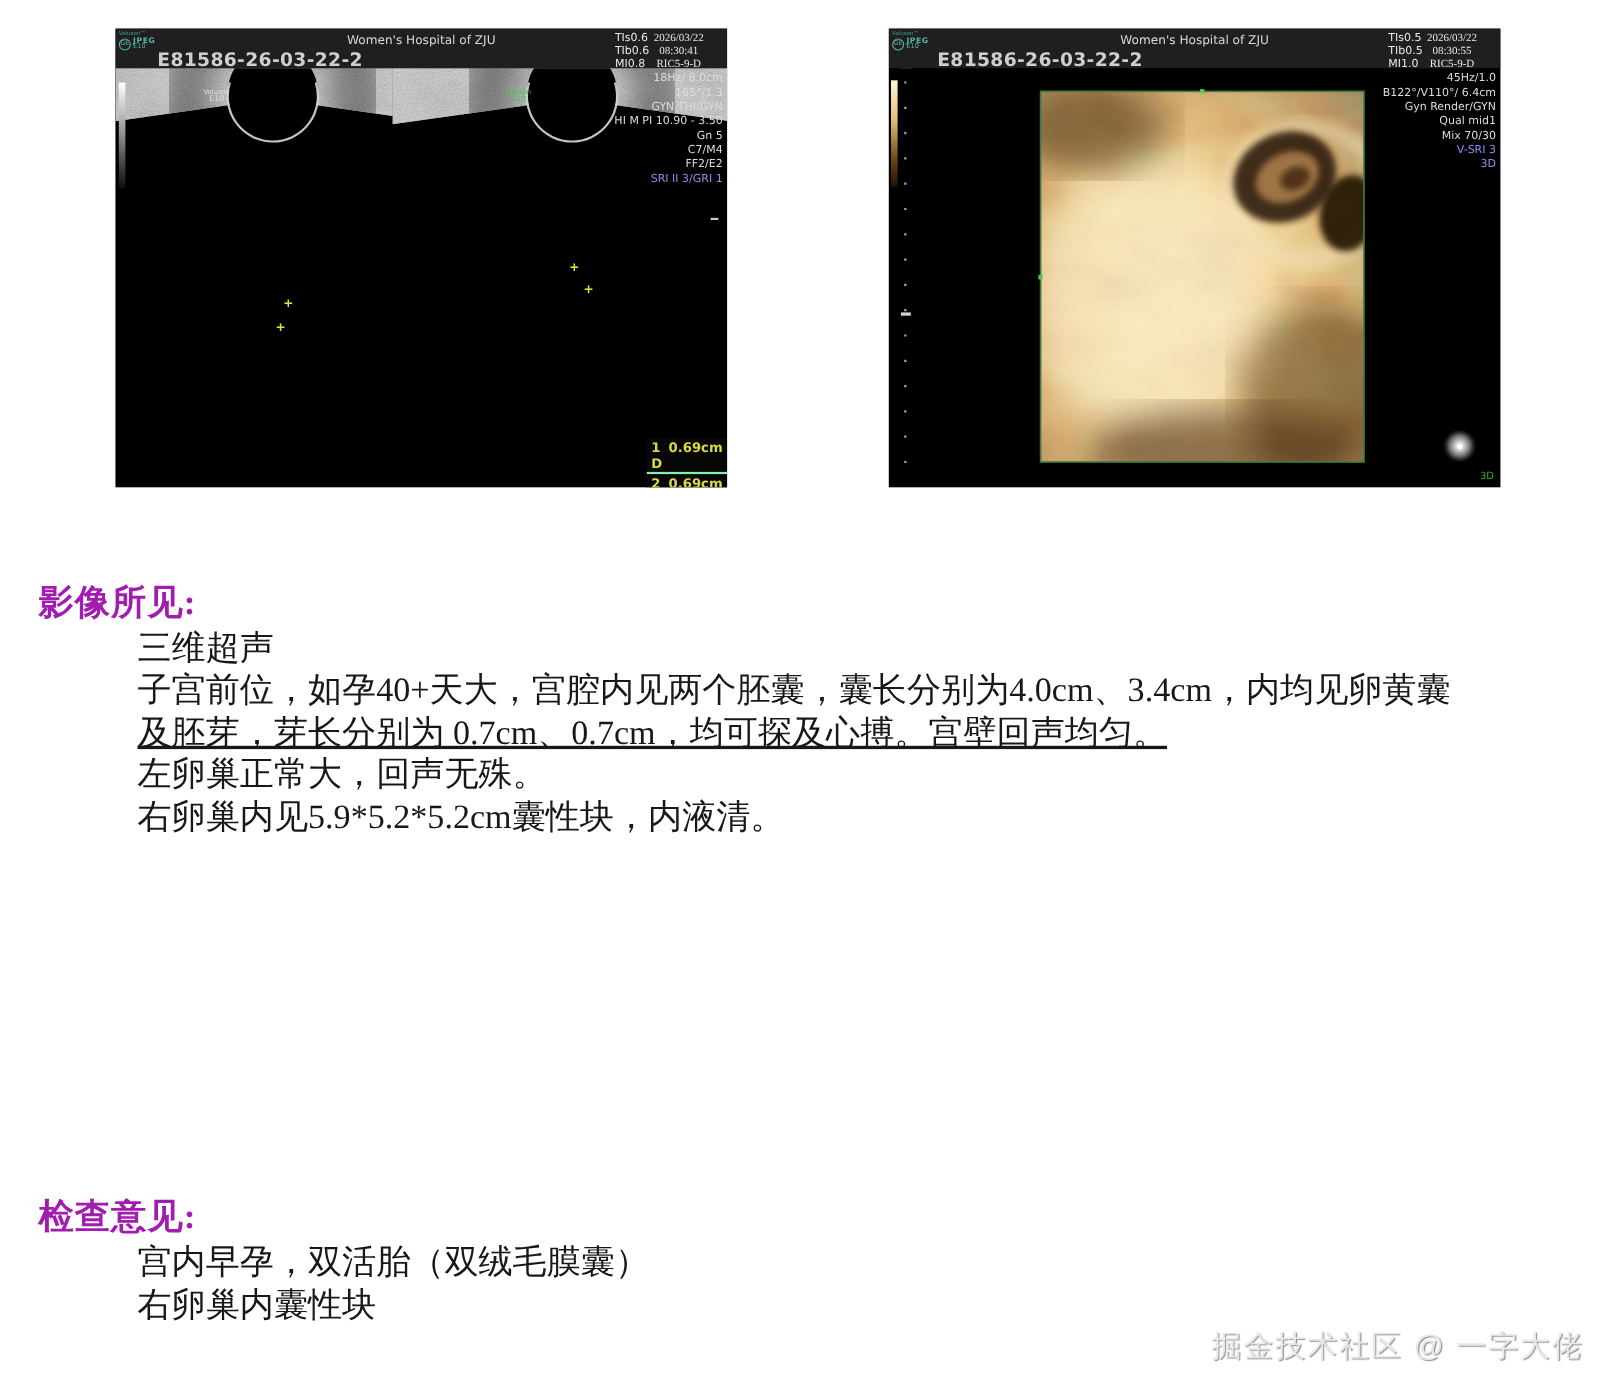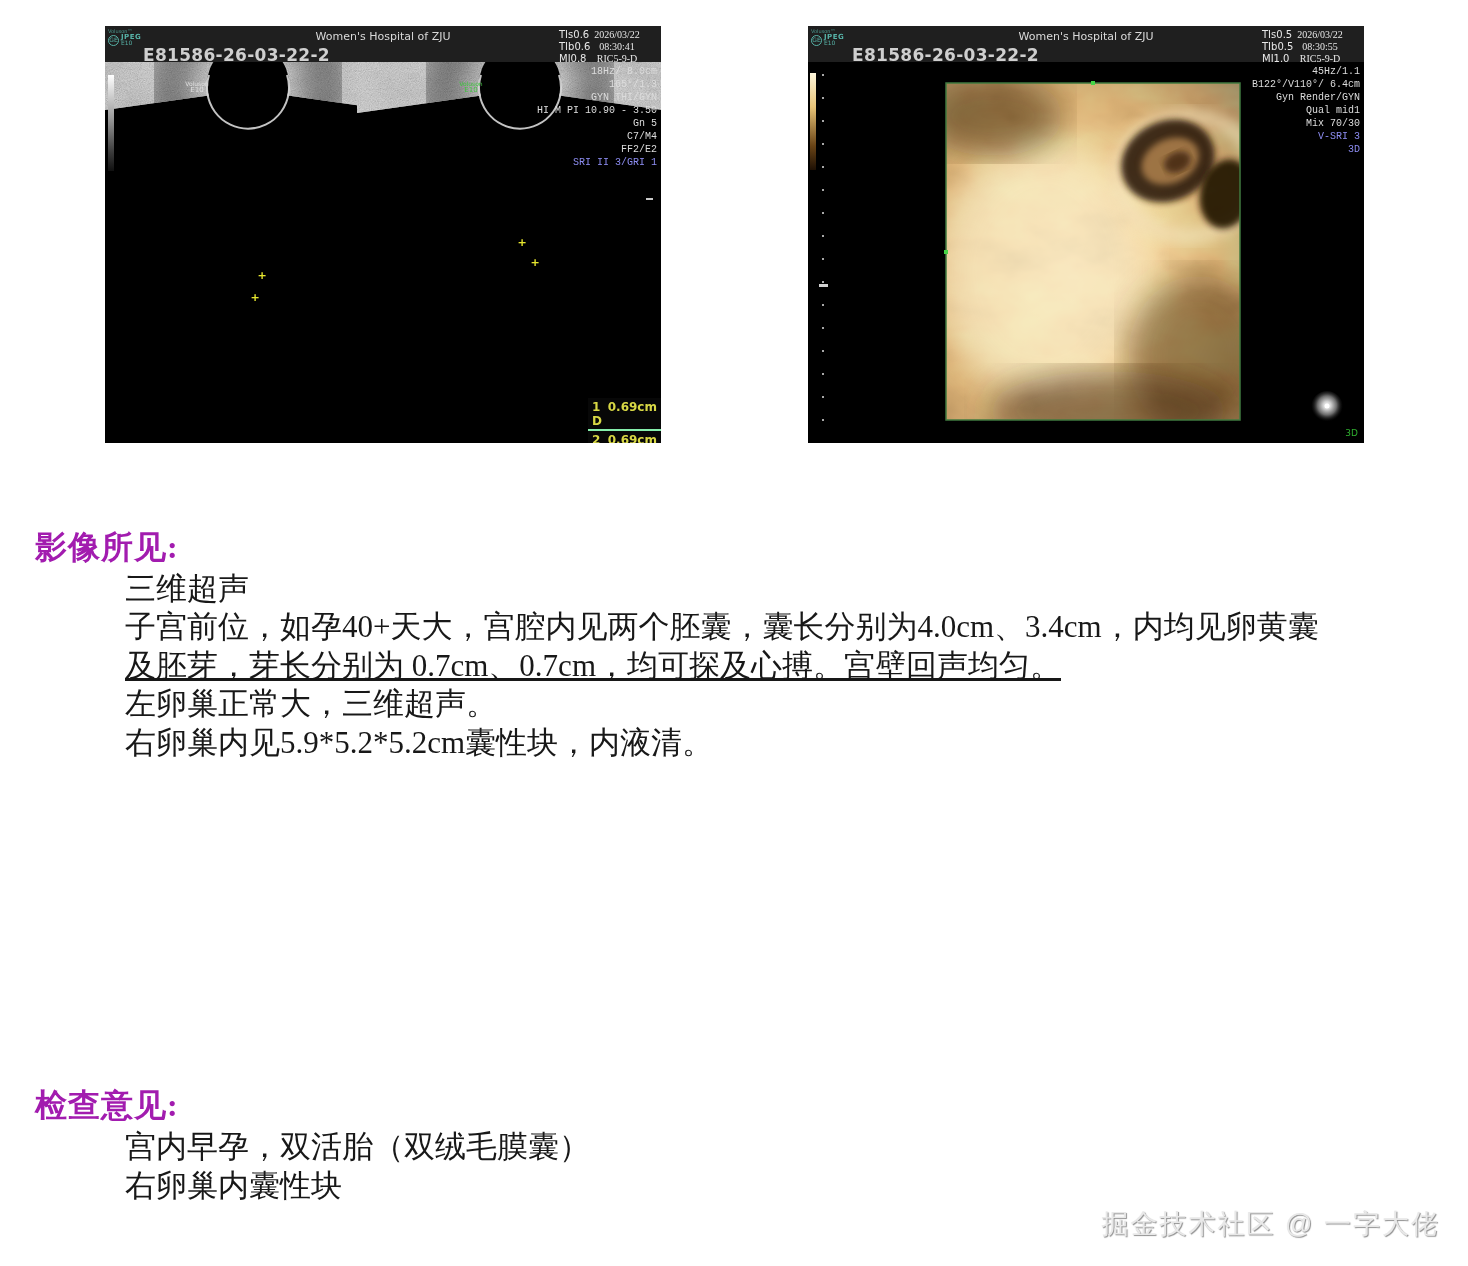--- a/index.html
+++ b/index.html
@@ -23,21 +23,21 @@
   .ge-monogram { width:11px; height:11px; border:1px solid #57b3a8; border-radius:50%;
                  font-size:6px; display:flex; align-items:center; justify-content:center; color:#57b3a8; }
   .ge-logo .model { font-size:6px; }
 
   .patient-id { top:19px; font-size:17px; font-weight:bold; color:#cfcfcf; letter-spacing:0.3px; }
   .hospital   { left:0; right:0; top:4px; text-align:center; font-size:11px; color:#d9d9d9; }
 
   .ti-block { top:3px; right:50px; width:52px; font-size:10px; line-height:12px; color:#e8e8e8; }
   .ti-row { display:flex; }
   .dt-block { top:3px; right:4px; width:80px; text-align:center; font-size:10px; line-height:12px; color:#e8e8e8;font-family:Liberation Serif, serif; }
-  .params { top:39px; right:4px; text-align:right; font-size:10px; line-height:13px; color:#dcdcdc;font-family:Liberation Mono, monospace; }
+  .params { top:39px; right:4px; text-align:right; font-size:10px; line-height:13px; color:#dcdcdc; }
   .params .purple { color:#8d8df2; }
   .focus-dash { position:absolute; right:8px; top:172px; width:7px; height:2px; background:#c9c9c9; }
 
   .voluson-label { width:48px; text-align:center; font-size:6px; line-height:7px; color:#e0e0e0; }
   .voluson-label .mdl { font-size:7px; }
   .voluson-label.green { color:#3ec43e; }
 
   .meas-box { left:483px; top:372px; width:73px; background:rgba(8,8,8,0.92); }
   .meas-row { display:flex; gap:5px; justify-content:flex-start; padding:2px 4px 1px 4px;
               font-size:12px; font-weight:bold; color:#d8d845; border-bottom:2px solid #86efac; line-height:14px; }
@@ -315,37 +315,37 @@
           <span>MI</span>
           <span>1.0</span>
         </div>
     </div>
     <div class="ovl dt-block">
       <div>2026/03/22</div>
       <div>08:30:55</div>
       <div>RIC5-9-D</div>
     </div>
     <div class="ovl params">
-      <div>45Hz/1.1</div>
+      <div>45Hz/1.0</div>
       <div>B122°/V110°/ 6.4cm</div>
       <div>Gyn Render/GYN</div>
       <div>Qual mid1</div>
       <div>Mix 70/30</div>
       <div class="purple">V-SRI 3</div>
       <div class="purple">3D</div>
     </div>
     <div class="ovl corner-3d">3D</div>
   </div>
 
   <section>
     <div class="report-heading" style="top:530px;">影像所见:</div>
     <div class="report-line" style="top:572px;">三维超声</div>
     <div class="report-line" style="top:610px;">子宫前位，如孕40+天大，宫腔内见两个胚囊，囊长分别为4.0cm、3.4cm，内均见卵黄囊</div>
     <div class="report-line" style="top:649px;text-decoration:underline;">及胚芽，芽长分别为 0.7cm、0.7cm，均可探及心搏。宫壁回声均匀。</div>
-    <div class="report-line" style="top:687px;">左卵巢正常大，三维超声。</div>
+    <div class="report-line" style="top:687px;">左卵巢正常大，回声无殊。</div>
     <div class="report-line" style="top:726px;">右卵巢内见5.9*5.2*5.2cm囊性块，内液清。</div>
   </section>
 
   <section>
     <div class="report-heading" style="top:1088px;">检查意见:</div>
     <div class="report-line" style="top:1130px;">宫内早孕，双活胎（双绒毛膜囊）</div>
     <div class="report-line" style="top:1169px;">右卵巢内囊性块</div>
   </section>
 
   <div class="watermark">掘金技术社区 @ 一字大佬</div>

